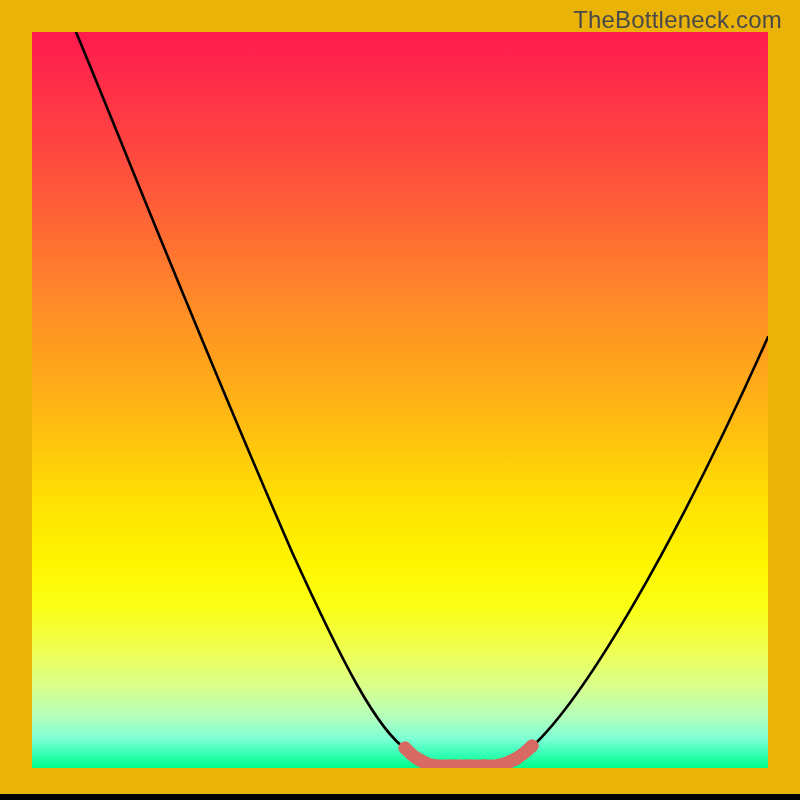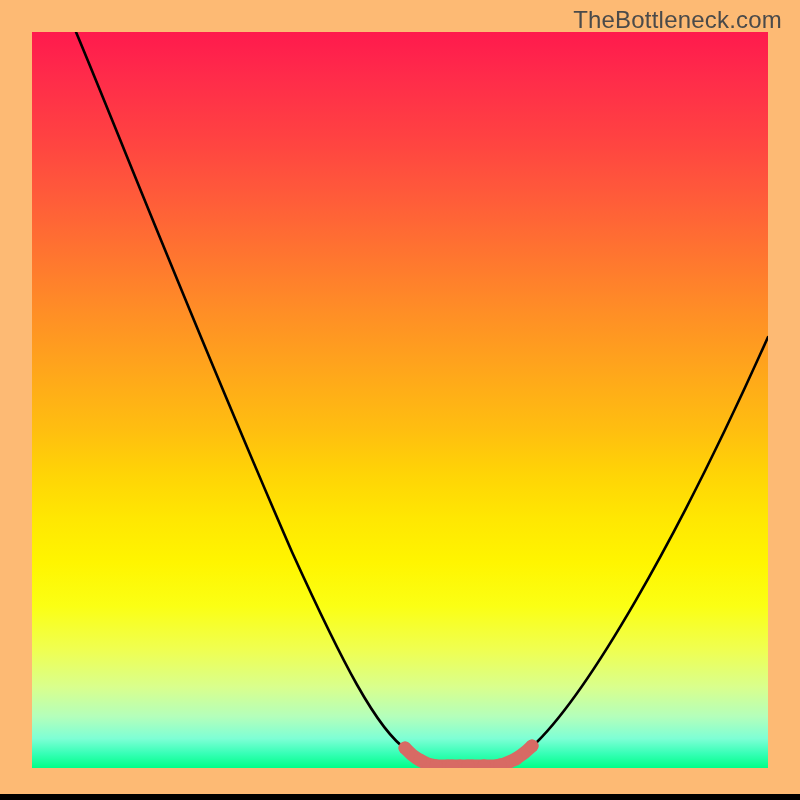--- a/index.html
+++ b/index.html
@@ -8,21 +8,21 @@
     width: 800px;
     height: 800px;
     overflow: hidden;
     background: #000;
     font-family: Arial, Helvetica, sans-serif;
   }
   .frame {
     position: relative;
     width: 800px;
     height: 794px;
-    background: #fdba74;
+    background: #eab308;
   }
   .plot {
     position: absolute;
     left: 32px;
     top: 32px;
     width: 736px;
     height: 736px;
     overflow: hidden;
   }
   .gradient {

